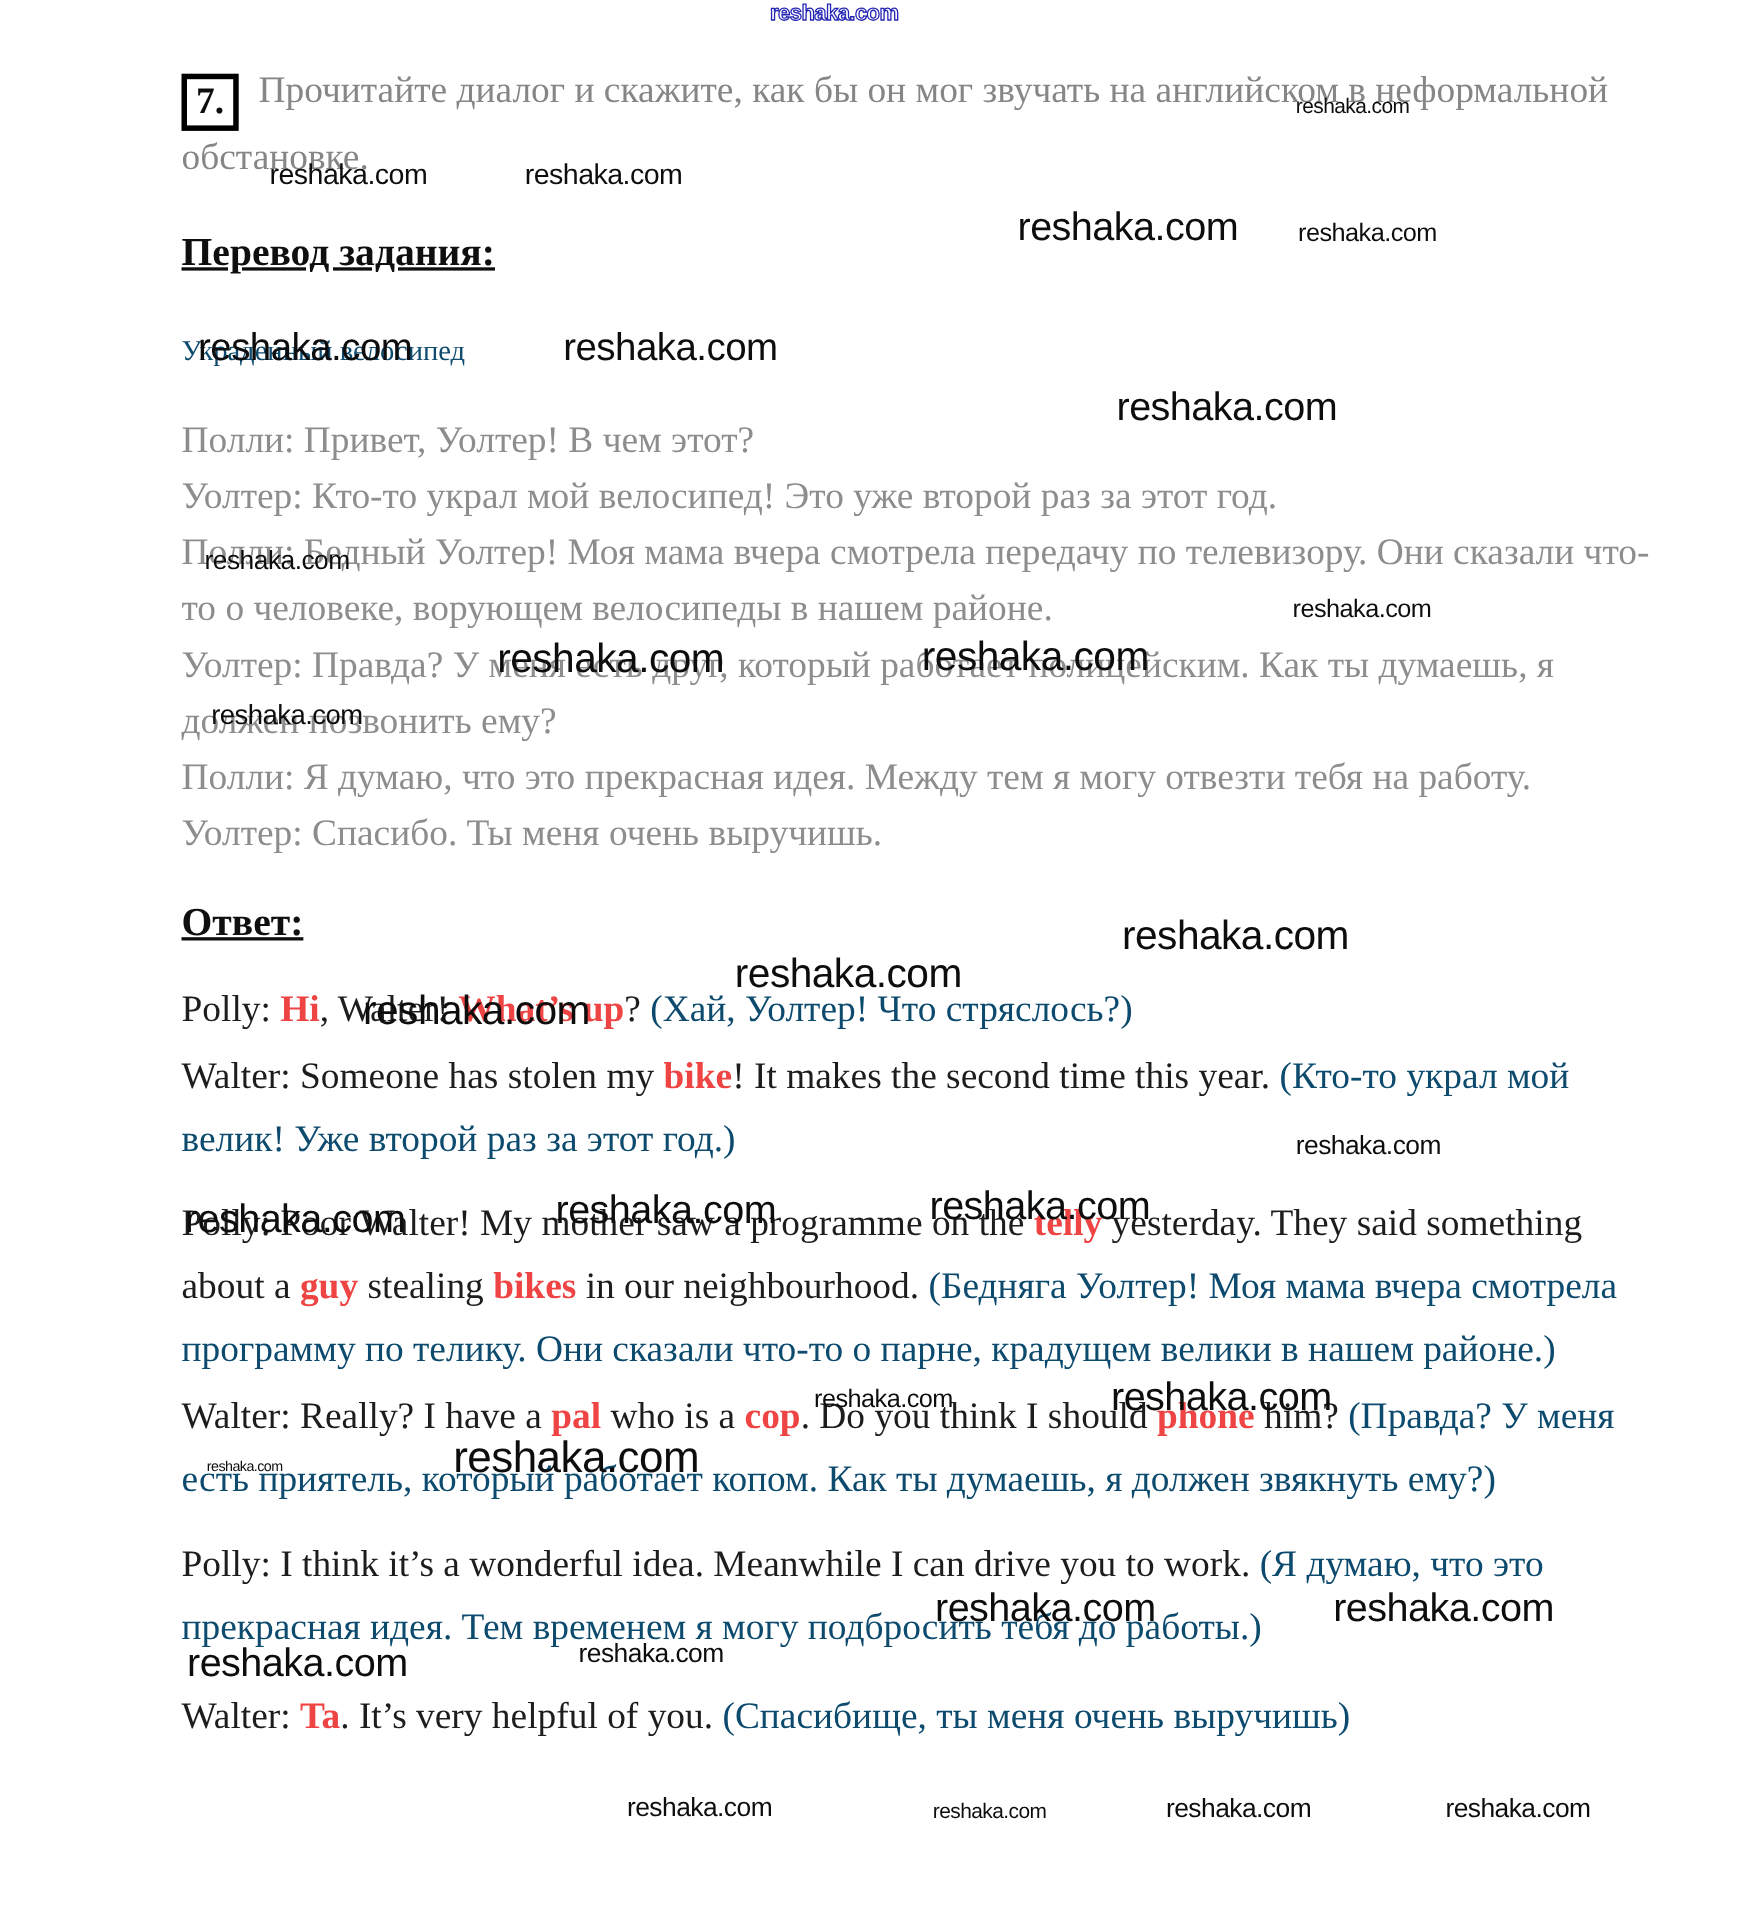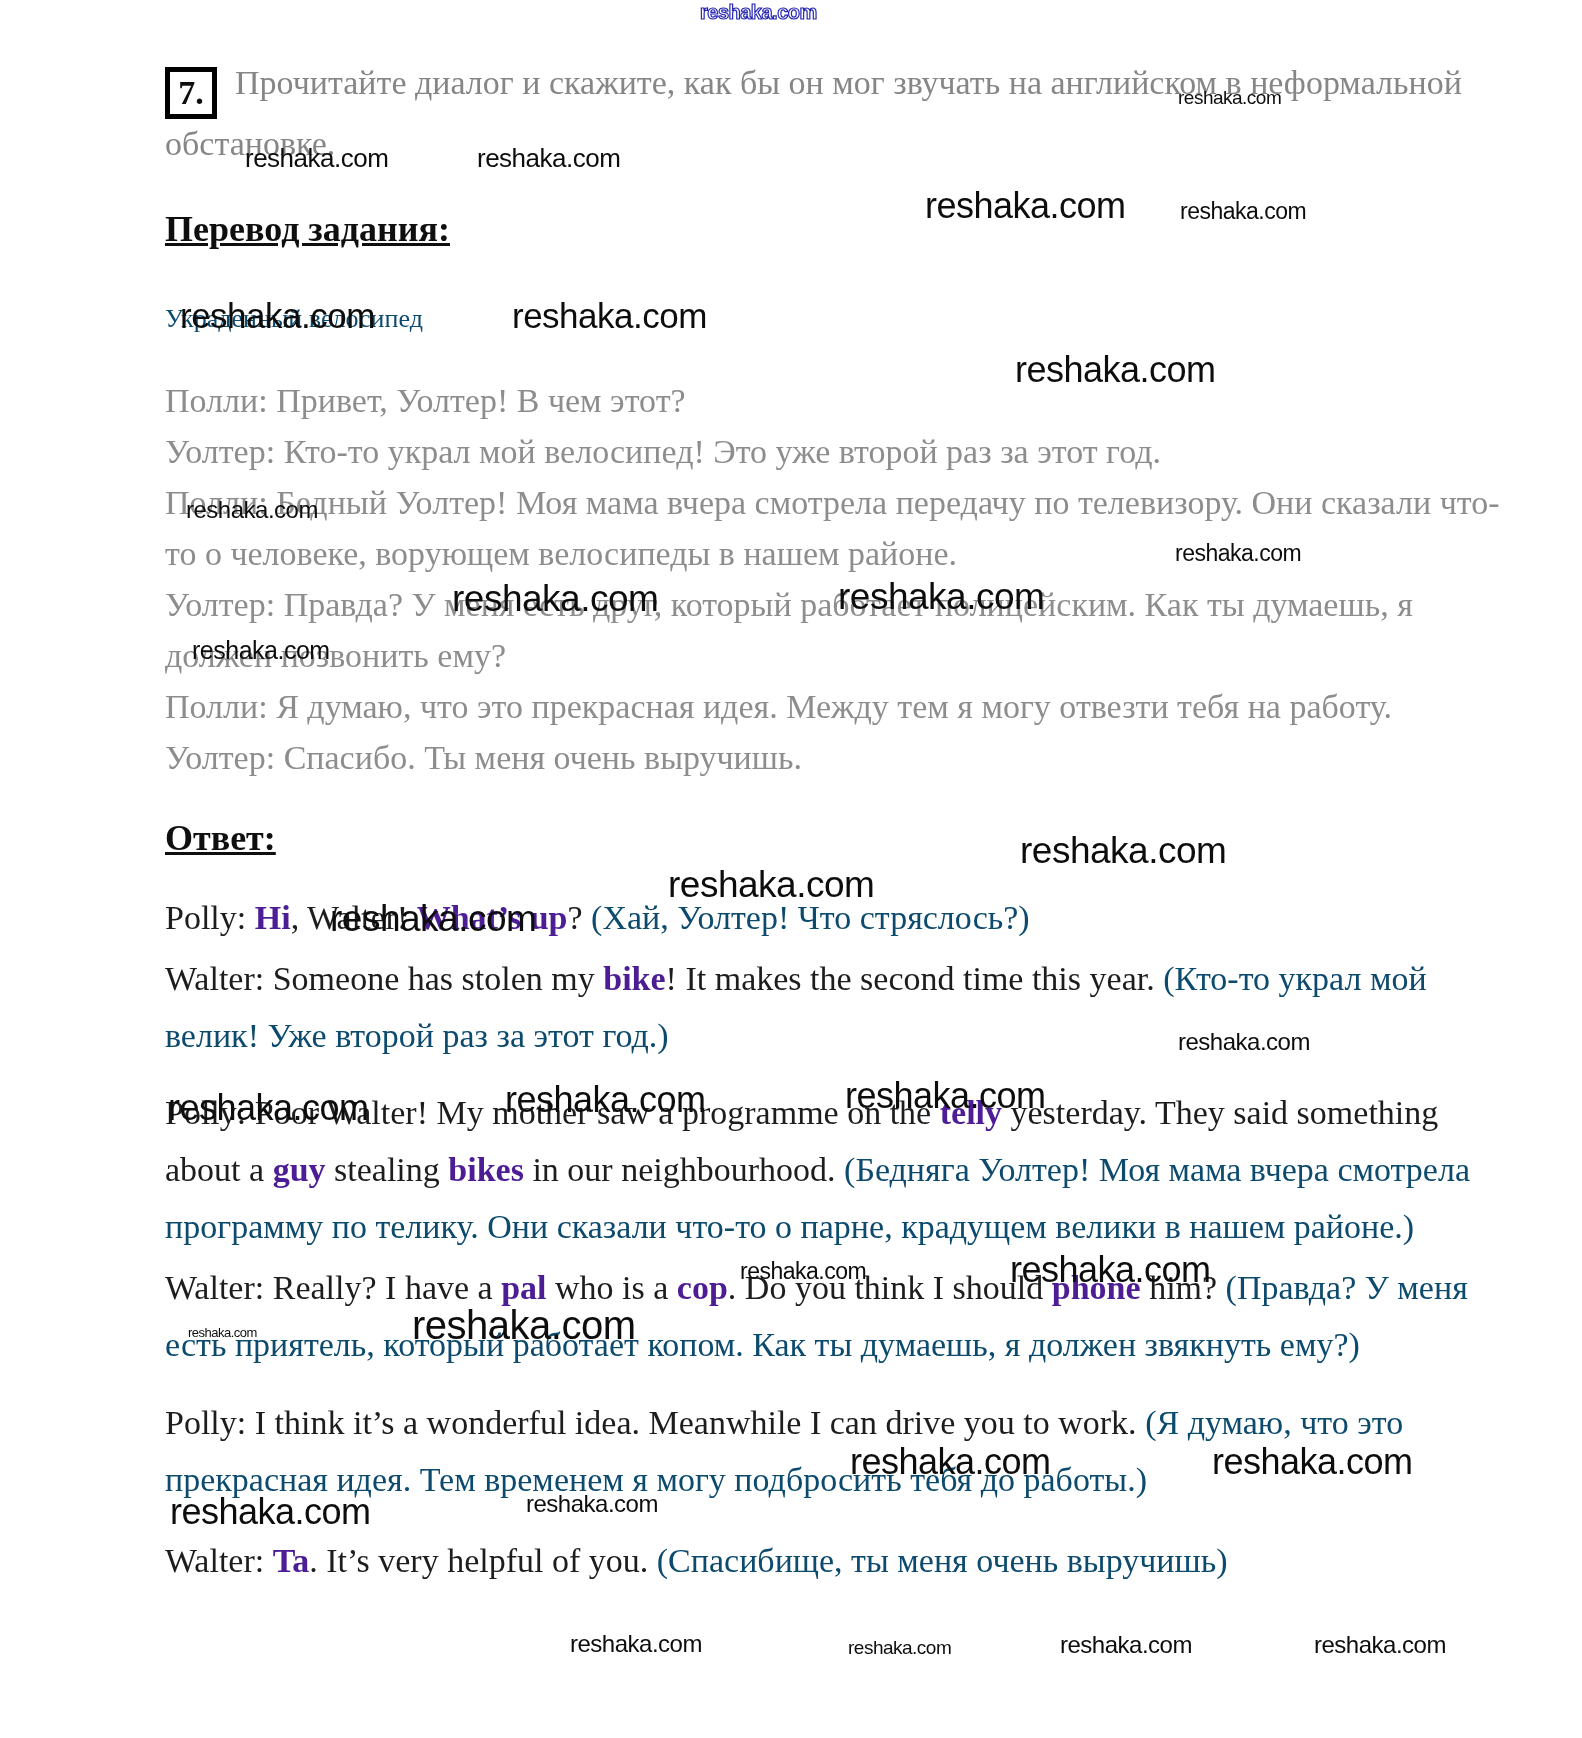--- a/index.html
+++ b/index.html
@@ -35,21 +35,21 @@
   .tr-line { margin: 0; font-size: 34px; line-height: 51px; color: #8d8d8d; }
   
   .ans-dialogue { margin-top: 29px; }
   .ans-par { margin: 0; font-size: 34px; line-height: 57px; color: #1d1d1d; }
   .ans-par:nth-child(1) { margin-bottom: 4px; }
   .ans-par:nth-child(2) { margin-bottom: 20px; }
   .ans-par:nth-child(3) { margin-bottom: 4px; }
   .ans-par:nth-child(4) { margin-bottom: 21px; }
   .ans-par:nth-child(5) { margin-bottom: 24px; }
   .seg-normal { color: #1d1d1d; }
-  .seg-bold { color: #4c1d95; font-weight: bold; }
+  .seg-bold { color: #ef4444; font-weight: bold; }
   .seg-gray { color: #0c4a6e; text-align: center; }
   
   .wm-layer { position: absolute; inset: 0; pointer-events: none; z-index: 5; }
   .wm {
     position: absolute; line-height: 1; white-space: nowrap;
     font-family: "Liberation Sans", "DejaVu Sans", sans-serif;
     color: #0d0d0d; letter-spacing: -0.5px;
   }
   .wm-blue { color: #3a3ac0; font-weight: bold; }
   @supports (-webkit-text-stroke: 1px black) {

